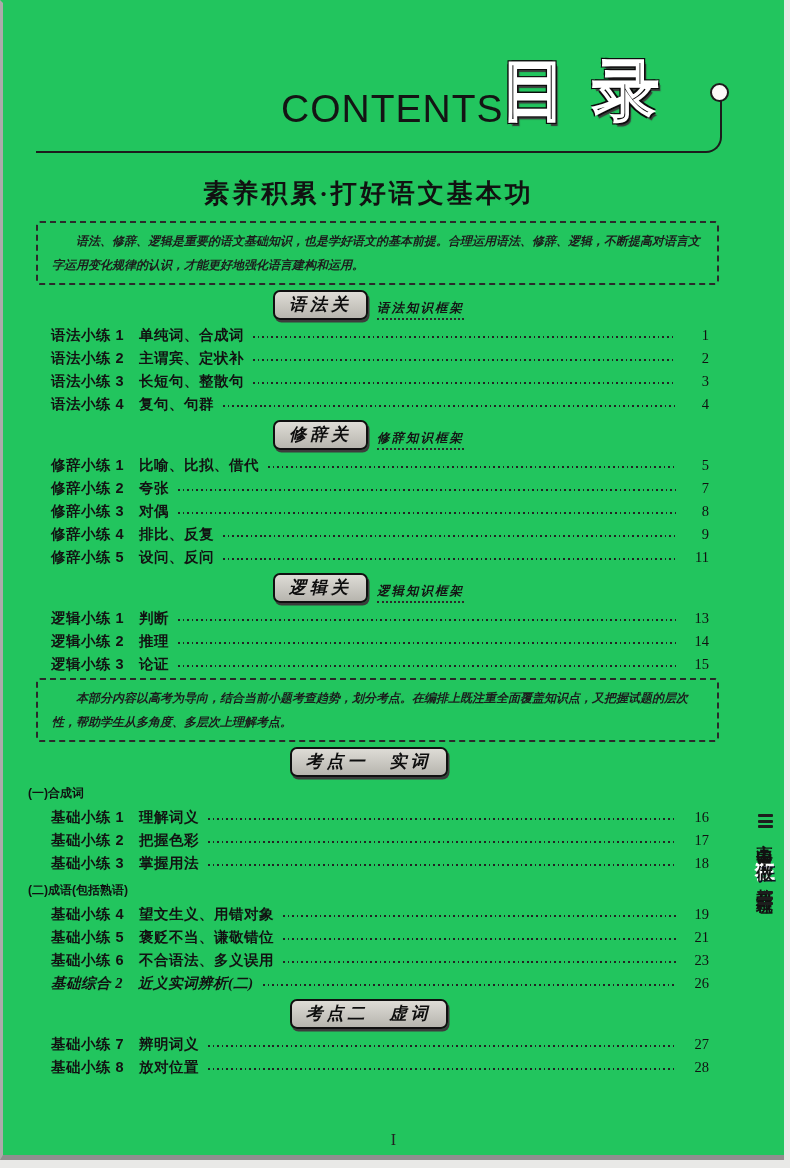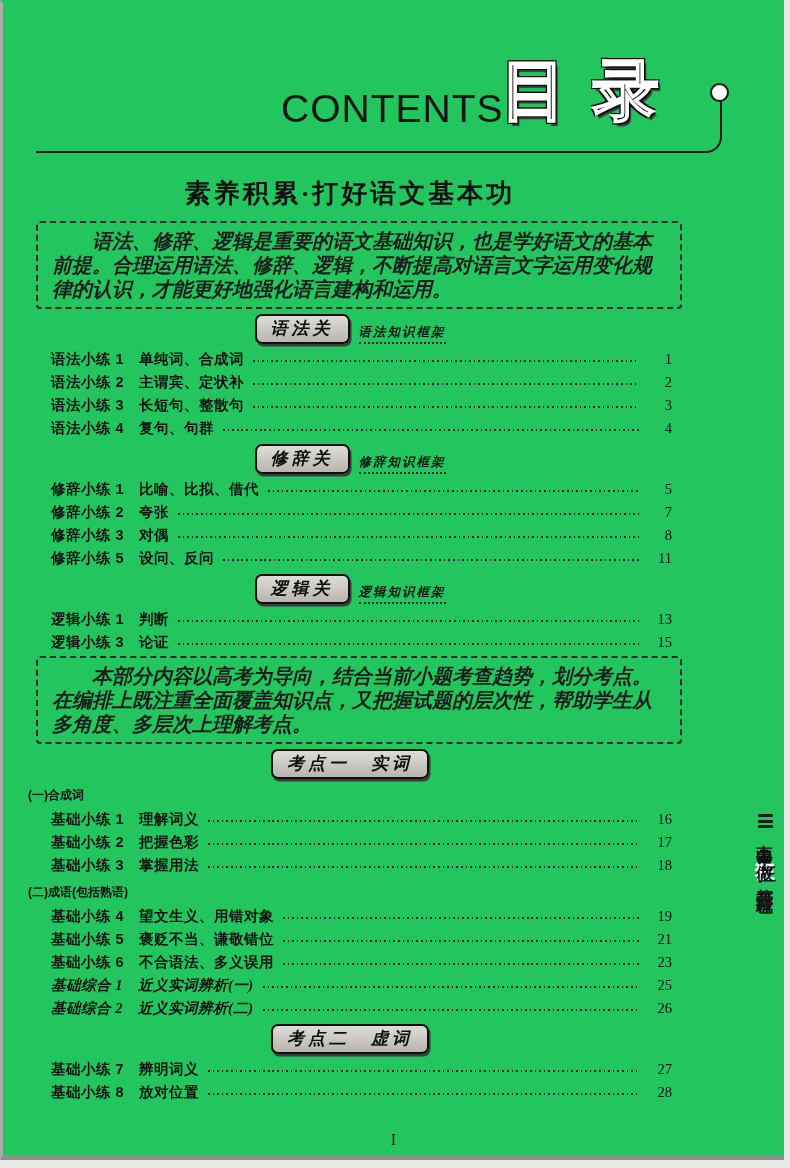--- a/index.html
+++ b/index.html
@@ -40,34 +40,34 @@
     border-bottom:2.5px solid #1c1c1c;
     border-right:2.5px solid #1c1c1c;
     border-bottom-right-radius:16px;
   }
   .header-circle{
     position:absolute;left:707px;top:80px;width:15px;height:15px;
     border:2.5px solid #1c1c1c;border-radius:50%;background:#fbfbf9;
   }
 
   
-  .main{padding:0 112px 0 25px;}
+  .main{padding:0 75px 0 25px;}
   .sec-heading{
     margin:16px 0 10px 0;
     text-align:center;
     font-family:"Liberation Serif","DejaVu Serif",serif;
     font-weight:900;font-size:26px;line-height:34px;letter-spacing:3px;color:#111;
   }
   .intro-box{
     margin:2px -10px 8px 8px;
     border:2.5px dashed #2a2a2a;border-radius:4px;
     padding:6px 14px;
     font-family:"Liberation Serif","DejaVu Serif",serif;
     font-style:italic;font-weight:600;
-    font-size:20px;line-height:24px;color:#1c1c1c;
+    font-size:12px;line-height:24px;color:#1c1c1c;
   }
   .intro-box p{margin:0;text-indent:2em;}
 
   .badge-line{
     display:flex;justify-content:center;align-items:flex-end;
     margin:7px 0 4px 0;height:27px;
   }
   .badge{
     display:inline-block;
     border:2.2px solid #101010;border-radius:7px;
@@ -201,36 +201,48 @@
         <span class="dot-leader"></span>
         <span class="row-page">7</span>
       </div>
       <div class="toc-row">
         <span class="row-label">修辞小练 3</span>
         <span class="row-title">对偶</span>
         <span class="dot-leader"></span>
         <span class="row-page">8</span>
       </div>
       <div class="toc-row">
+        <span class="row-label">修辞小练 4</span>
+        <span class="row-title">排比、反复</span>
+        <span class="dot-leader"></span>
+        <span class="row-page">9</span>
+      </div>
+      <div class="toc-row">
         <span class="row-label">修辞小练 5</span>
         <span class="row-title">设问、反问</span>
         <span class="dot-leader"></span>
         <span class="row-page">11</span>
       </div>
       <div class="badge-line">
         <span class="badge">逻辑关</span>
         <span class="badge-caption">逻辑知识框架</span>
       </div>
       <div class="toc-row">
         <span class="row-label">逻辑小练 1</span>
         <span class="row-title">判断</span>
         <span class="dot-leader"></span>
         <span class="row-page">13</span>
       </div>
       <div class="toc-row">
+        <span class="row-label">逻辑小练 2</span>
+        <span class="row-title">推理</span>
+        <span class="dot-leader"></span>
+        <span class="row-page">14</span>
+      </div>
+      <div class="toc-row">
         <span class="row-label">逻辑小练 3</span>
         <span class="row-title">论证</span>
         <span class="dot-leader"></span>
         <span class="row-page">15</span>
       </div>
       <div class="intro-box">
         <p>本部分内容以高考为导向，结合当前小题考查趋势，划分考点。在编排上既注重全面覆盖知识点，又把握试题的层次性，帮助学生从多角度、多层次上理解考点。</p>
       </div>
       <div class="badge-line">
         <span class="badge">考点一　实词</span>
@@ -265,26 +277,20 @@
         <span class="row-label">基础小练 5</span>
         <span class="row-title">褒贬不当、谦敬错位</span>
         <span class="dot-leader"></span>
         <span class="row-page">21</span>
       </div>
       <div class="toc-row">
         <span class="row-label">基础小练 6</span>
         <span class="row-title">不合语法、多义误用</span>
         <span class="dot-leader"></span>
         <span class="row-page">23</span>
-      </div>
-      <div class="toc-row italic">
-        <span class="row-label">基础综合 1</span>
-        <span class="row-title">近义实词辨析(一)</span>
-        <span class="dot-leader"></span>
-        <span class="row-page">25</span>
       </div>
       <div class="toc-row italic">
         <span class="row-label">基础综合 2</span>
         <span class="row-title">近义实词辨析(二)</span>
         <span class="dot-leader"></span>
         <span class="row-page">26</span>
       </div>
       <div class="badge-line">
         <span class="badge">考点二　虚词</span>
       </div>

